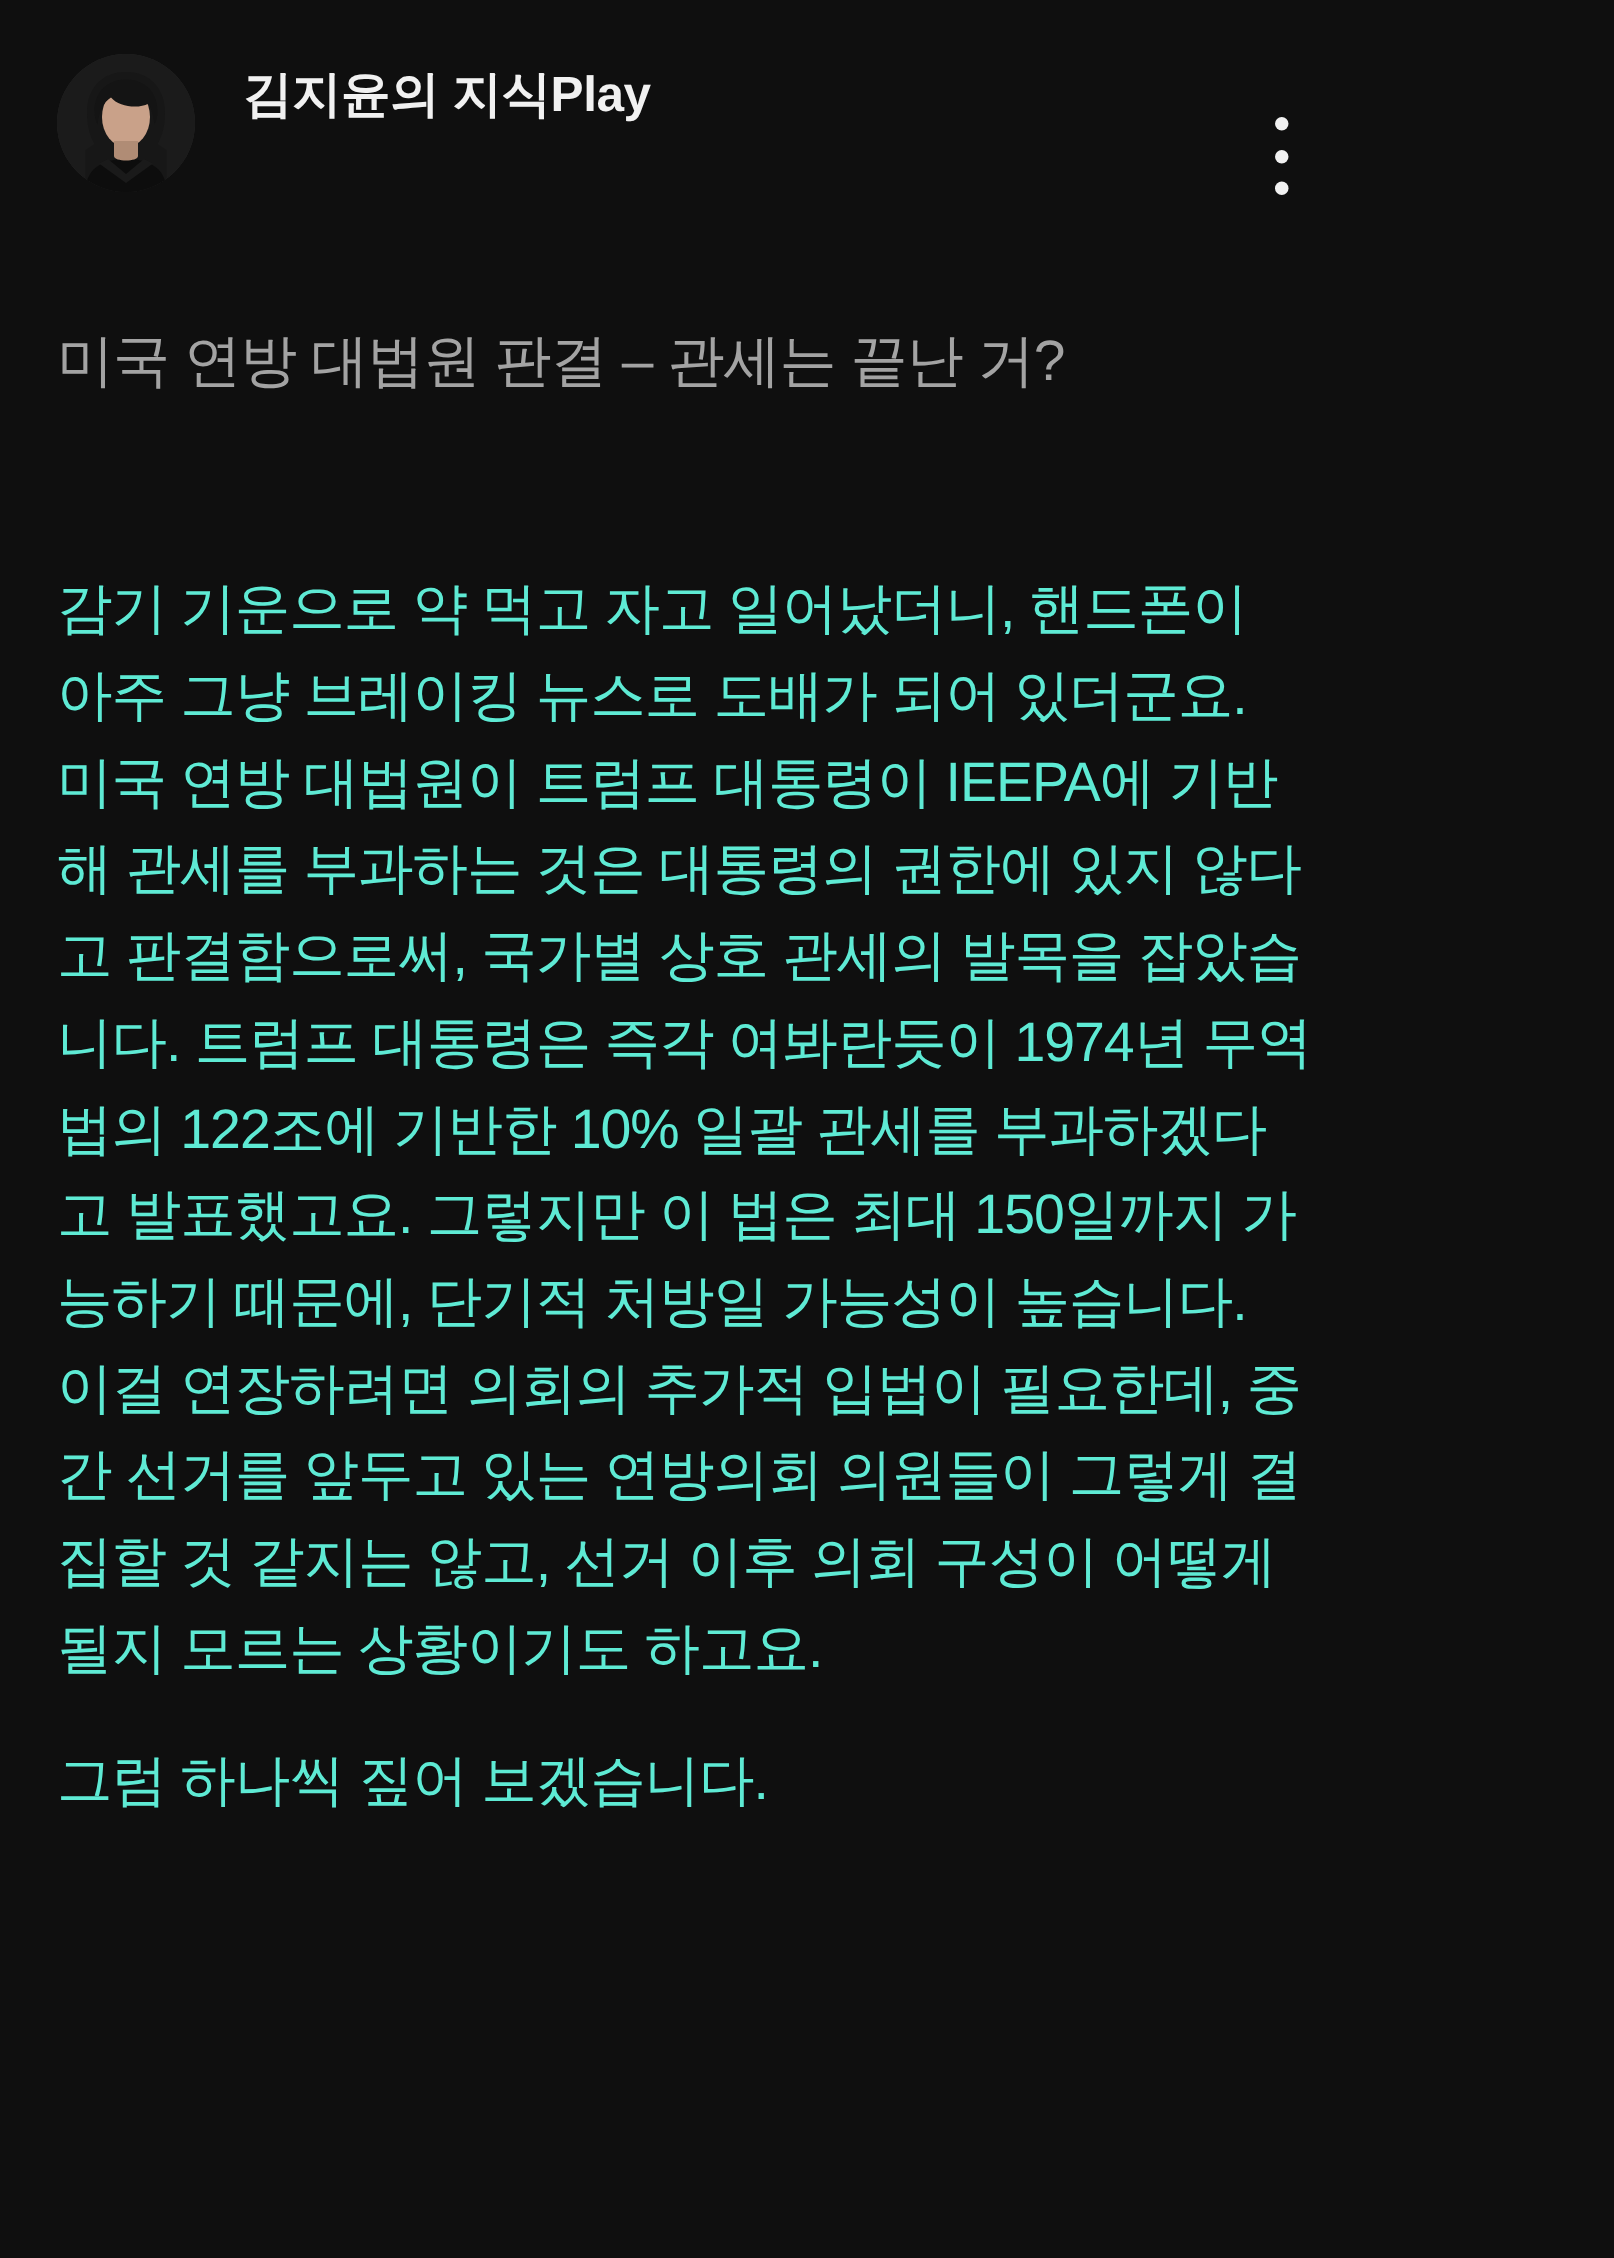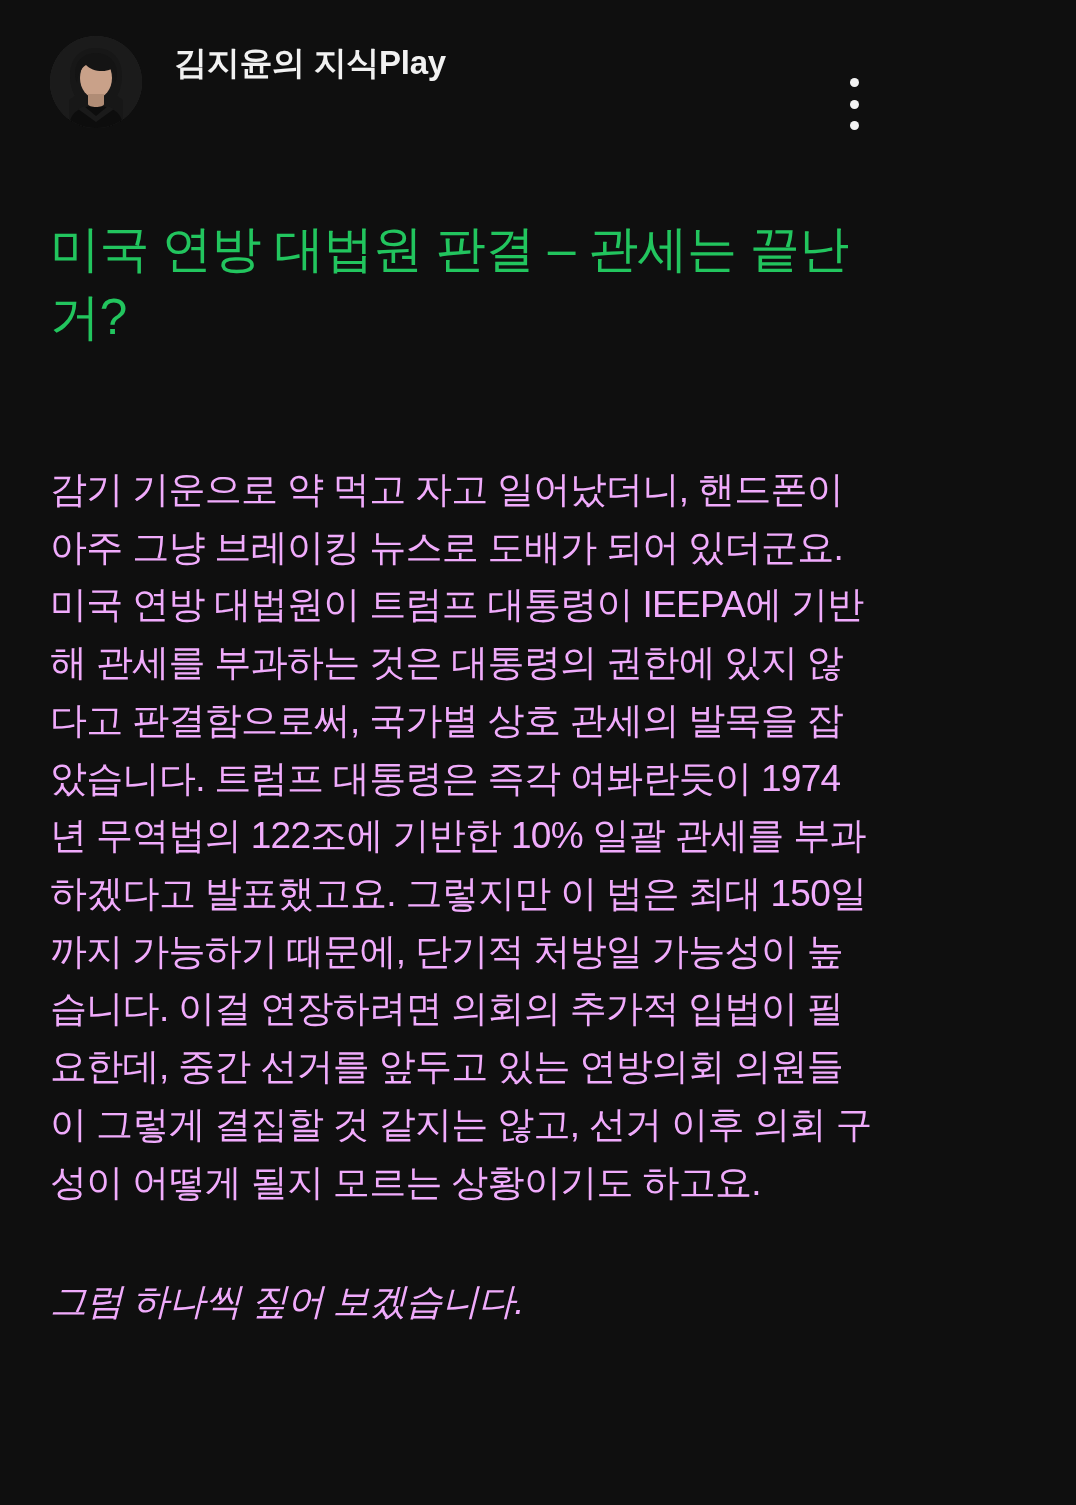--- a/index.html
+++ b/index.html
@@ -14,21 +14,21 @@
     font-family: "Liberation Sans", "DejaVu Sans", sans-serif;
     color: #f1f1f1;
     -webkit-font-smoothing: antialiased;
   }
 
   .post {
     position: relative;
     width: 916px;
     height: 1505px;
     box-sizing: border-box;
-    padding: 36px 40px 0 50px;
+    padding: 36px 40px 0 38px;
   }
 
   
   .header {
     display: flex;
     align-items: flex-start;
     position: relative;
     min-height: 108px;
   }
 
@@ -83,39 +83,38 @@
     display: block;
     width: 9px;
     height: 9px;
     border-radius: 50%;
     background: #f1f1f1;
   }
 
   
   .post-title {
     margin-top: 72px;
-    font-size: 50px;
+    font-size: 38px;
     font-weight: normal;
     line-height: 1.35;
-    color: #22c55e;
+    color: #a3a3a3;
     letter-spacing: -0.6px;
   }
 
   .post-body {
     margin-top: 110px;
     font-size: 37px;
     line-height: 1.56;
-    color: #f0abfc;
+    color: #5eead4;
     letter-spacing: -0.7px;
     white-space: pre-wrap;
   }
 
   .post-body.second {
-    margin-top: 62px;
-    font-style: italic;
+    margin-top: 30px;
   }
 </style>
 </head>
 <body>
 
 <div class="post">
 
   <div class="header">
 
     <div class="avatar">

